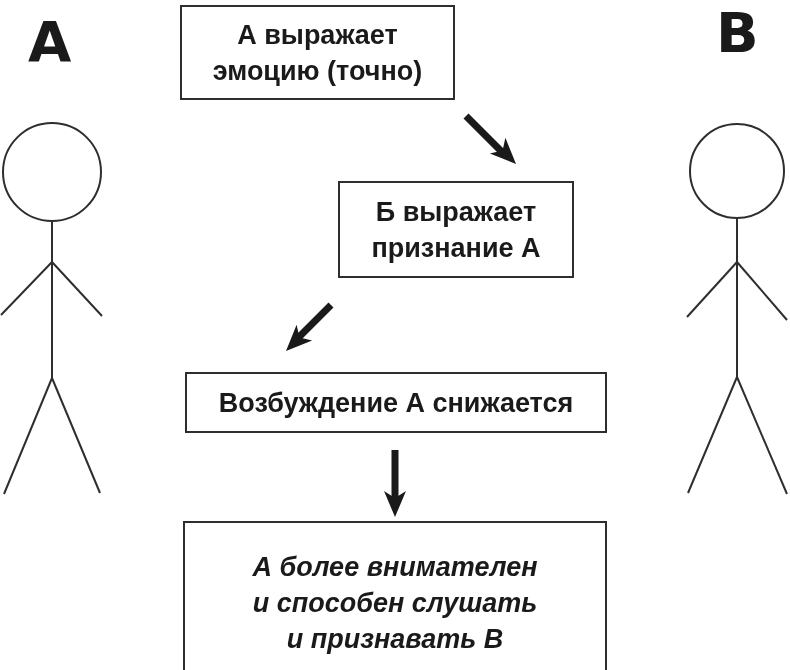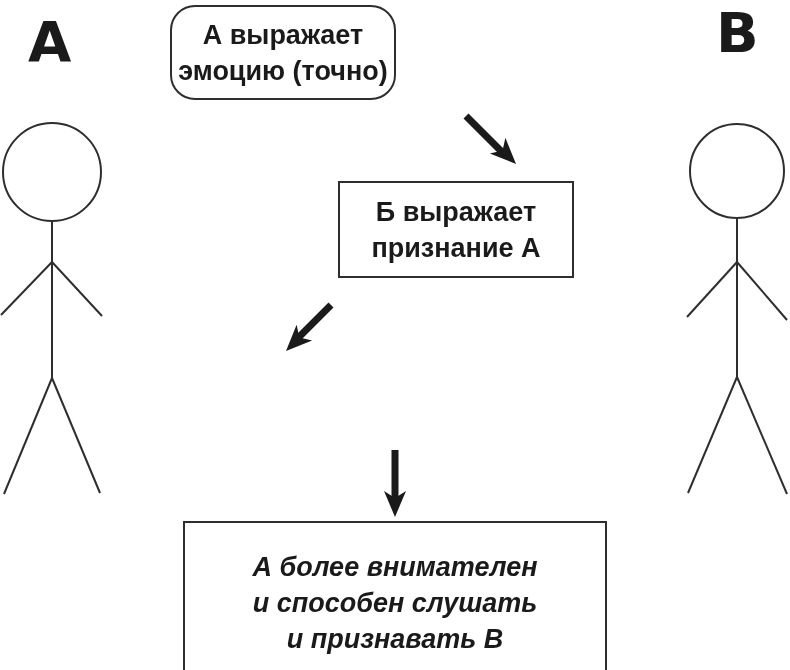--- a/index.html
+++ b/index.html
@@ -43,21 +43,21 @@
     display:flex;
     align-items:center;
     justify-content:center;
     text-align:center;
     white-space:pre-line;
     font-weight:bold;
     font-size:27px;
     line-height:36px;
     color:var(--ink);
   }
-  .box-step1{left:170px;top:5px;width:226px;height:95px;border-radius:25px;}
+  .box-step1{left:180px;top:5px;width:275px;height:95px;}
   .box-step2{left:338px;top:181px;width:236px;height:97px;}
   .box-step3{left:185px;top:372px;width:422px;height:61px;}
   .box-step4{left:183px;top:521px;width:424px;height:164px;font-style:italic;}
 </style>
 </head>
 <body>
 
 <div class="canvas">
 
   <div class="person-label label-a">А</div>
@@ -99,18 +99,19 @@
       <polygon points="395,517 384,491 395,498 406,491"></polygon>
     </g>
   </svg>
 
   <div class="flow-box box-step1">А выражает
 эмоцию (точно)</div>
 
   <div class="flow-box box-step2">Б выражает
 признание А</div>
 
+  <div class="flow-box box-step3">Возбуждение А снижается</div>
 
   <div class="flow-box box-step4">А более внимателен
 и способен слушать
 и признавать В</div>
 
 </div>
 
 </body></html>

